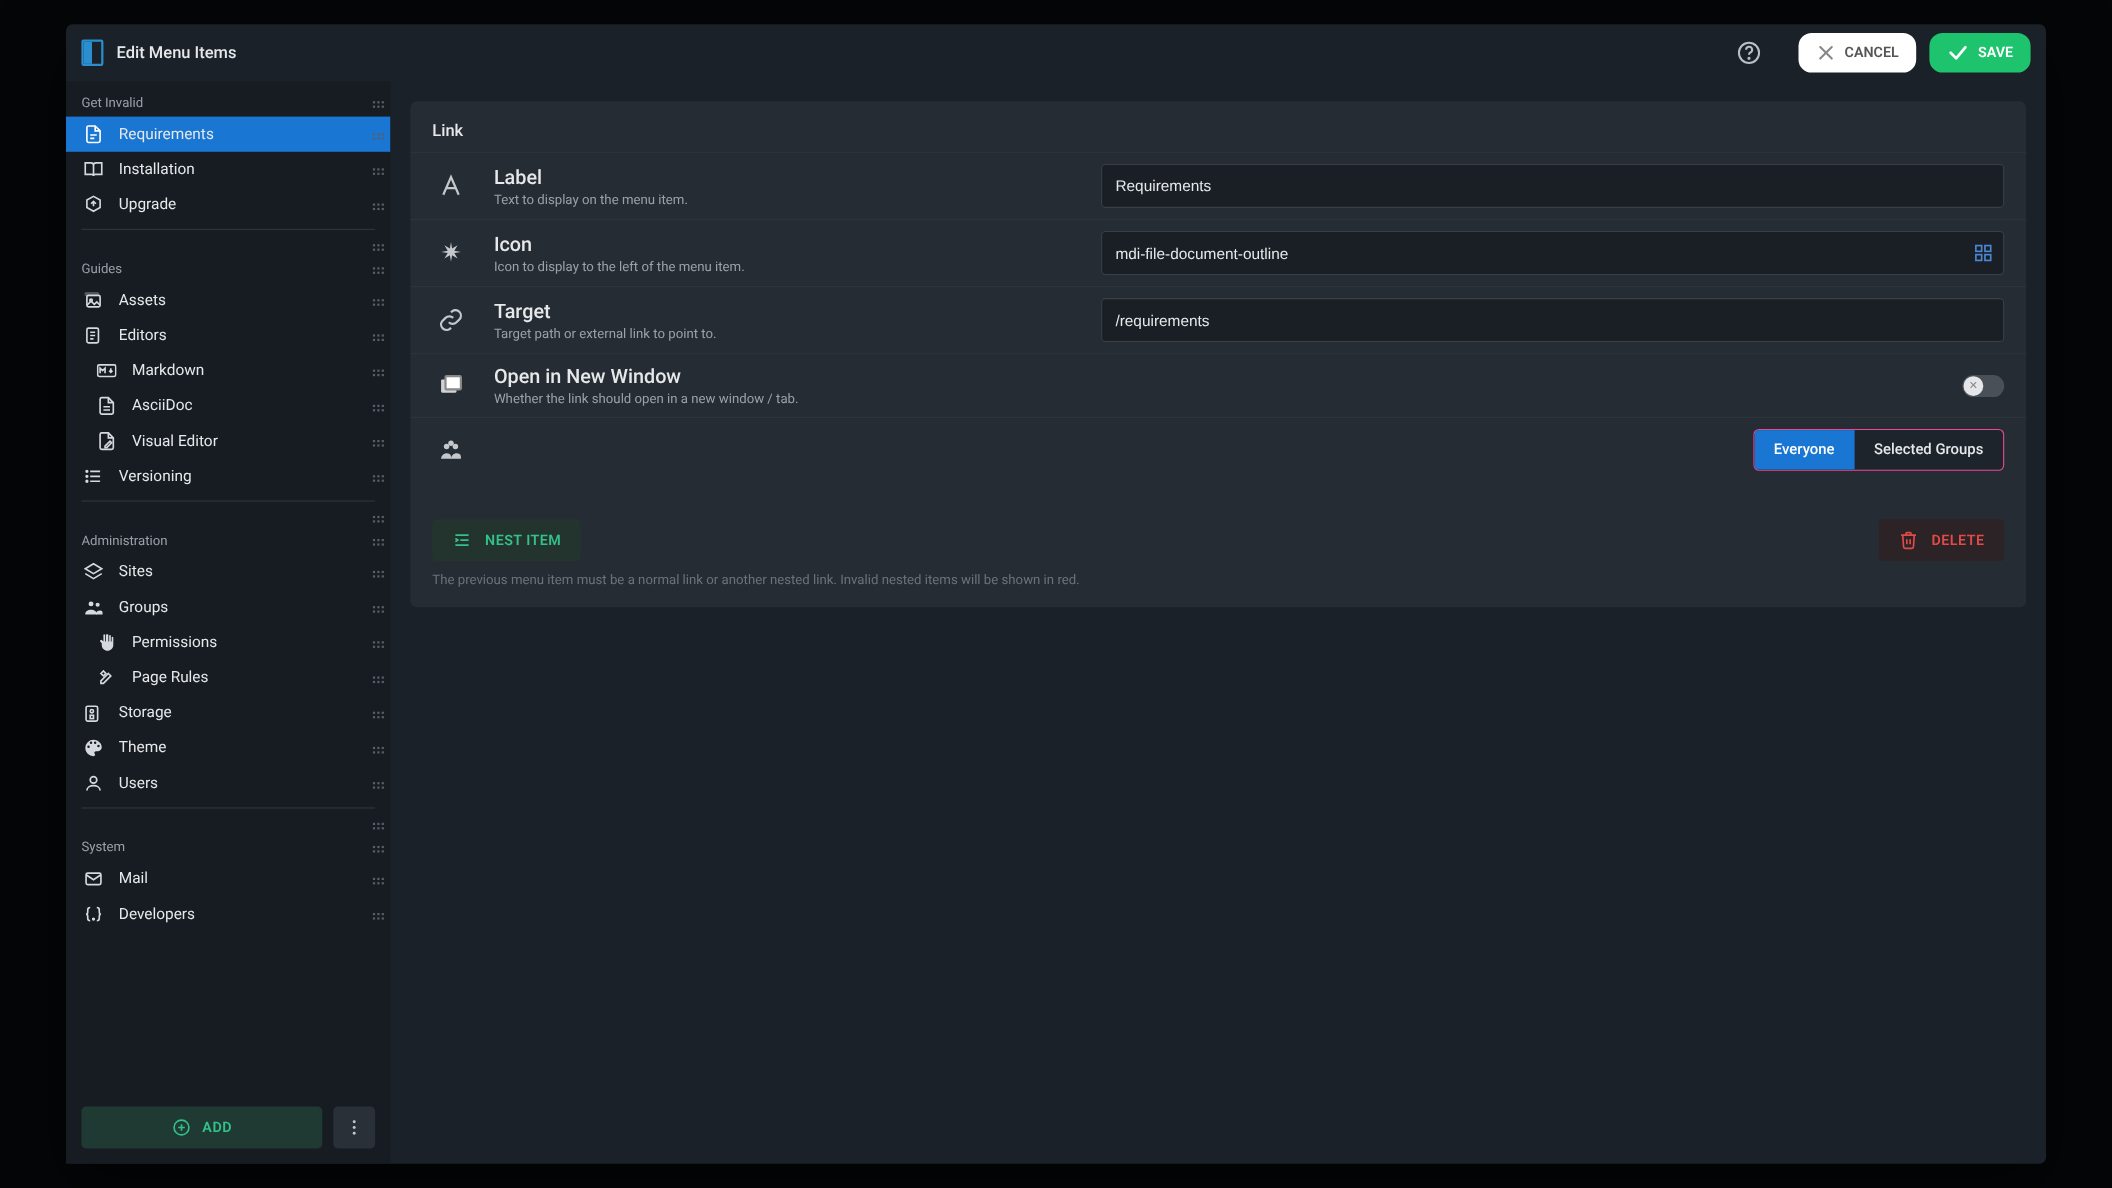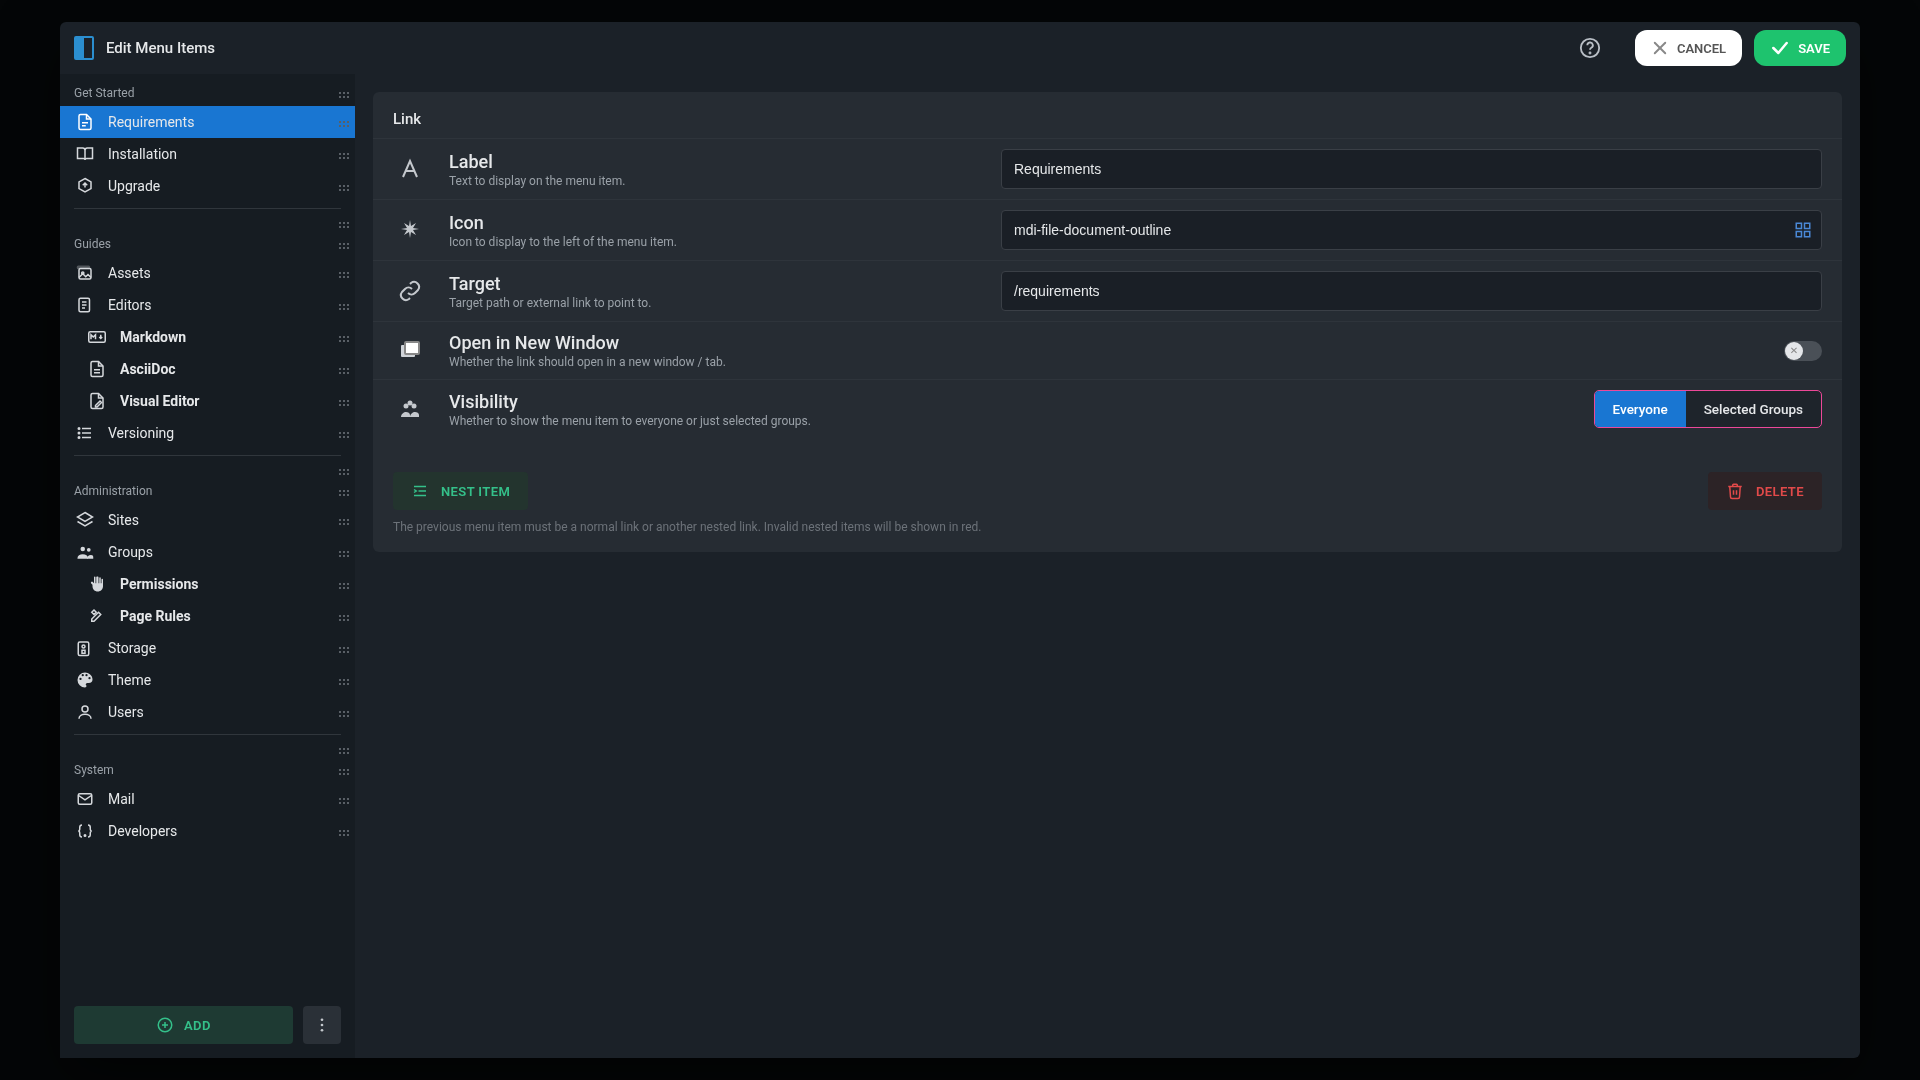--- a/index.html
+++ b/index.html
@@ -36,21 +36,21 @@
   .btn.cancel { background:#fff; color:#555;}
   .btn.cancel svg { stroke:#888;}
   .btn.save { background:var(--green); color:#fff;}
   .btn.save svg { stroke:#fff;}
   .modal-body { flex:1; display:flex; min-height:0;}
   .sidebar { width:295px; background:var(--bg-sidebar); display:flex; flex-direction:column; padding:6px 0 14px 0; overflow-y:auto;}
   .section-header { padding:0 14px; height:26px; display:flex; align-items:center;}
   .section-header .label { color:var(--text-dim); font-size:12px; flex:1;}
   .placeholder-row { height:16px; display:flex; align-items:center; justify-content:flex-end; padding-right:14px;}
   .nav-item { height:32px; display:flex; align-items:center; gap:12px; padding:0 14px; cursor:pointer; }
-  .nav-item.indent { padding-left:26px;font-weight:bold;}
+  .nav-item.indent { padding-left:26px;}
   .nav-item.selected { background:var(--blue);}
   .nav-item .icon-slot { width:22px; display:flex; justify-content:center; color:#d5d8dc;}
   .nav-item.selected .icon-slot { color:#fff;}
   .nav-item .nav-label { flex:1; font-size:14px;}
   .subdivider { height:1px; background:var(--divider); margin:6px 14px;}
   .grip { display:flex; gap:2px; }
   .grip span { width:2px; height:2px; background:var(--grip); box-shadow: 4px 0 0 var(--grip), 8px 0 0 var(--grip), 0 4px 0 var(--grip), 4px 4px 0 var(--grip), 8px 4px 0 var(--grip);}
   .sidebar-footer { margin-top:auto; padding:14px 14px 0 14px; display:flex; gap:10px;}
   .add-btn { flex:1; height:38px; background:#1e3a33; color:var(--teal-text); display:flex; align-items:center; justify-content:center; gap:10px; border-radius:4px; font-weight:600; letter-spacing:0.5px;}
   .more-btn { width:38px; height:38px; background:#2a3037; color:#c4c8cd; display:flex; align-items:center; justify-content:center; border-radius:4px;}
@@ -111,21 +111,21 @@
         </svg>
       <span>SAVE</span>
     </div>
   </div>
 
   <div class="modal-body">
 
     <div class="sidebar">
 
       <div class="section-header">
-        <span class="label">Get Started</span>
+        <span class="label">Get Invalid</span>
         <span class="grip">
             <span></span>
           </span>
       </div>
       <div class="nav-item selected">
         <span class="icon-slot">
             <svg width="18" height="18" viewBox="0 0 24 24" fill="none" stroke="currentColor" stroke-width="2">
               <path d="M14 2H6a2 2 0 0 0-2 2v16a2 2 0 0 0 2 2h12a2 2 0 0 0 2-2V8z"></path>
               <polyline points="14 2 14 8 20 8"></polyline>
               <line x1="8" y1="13" x2="16" y2="13"></line>
@@ -489,24 +489,20 @@
 
         <div class="field-row">
           <div class="field-icon">
               <svg width="24" height="24" viewBox="0 0 24 24" fill="currentColor">
                 <circle cx="8" cy="9" r="2.5"></circle>
                 <circle cx="16" cy="9" r="2.5"></circle>
                 <circle cx="12" cy="6" r="2.5"></circle>
                 <path d="M3 20c0-3 3-5 5-5s4 1 4 3v2zM12 20c0-3 3-5 5-5s4 1 4 3v2z"></path>
               </svg>
             </div>
-          <div class="field-text">
-            <div class="ft-label">Visibility</div>
-            <div class="ft-sub">Whether to show the menu item to everyone or just selected groups.</div>
-          </div>
           <div class="field-control">
             <div class="seg-group">
               <div class="seg active">Everyone</div>
               <div class="seg">Selected Groups</div>
             </div>
           </div>
         </div>
 
         <div class="panel-actions">
           <div class="nest-btn">

